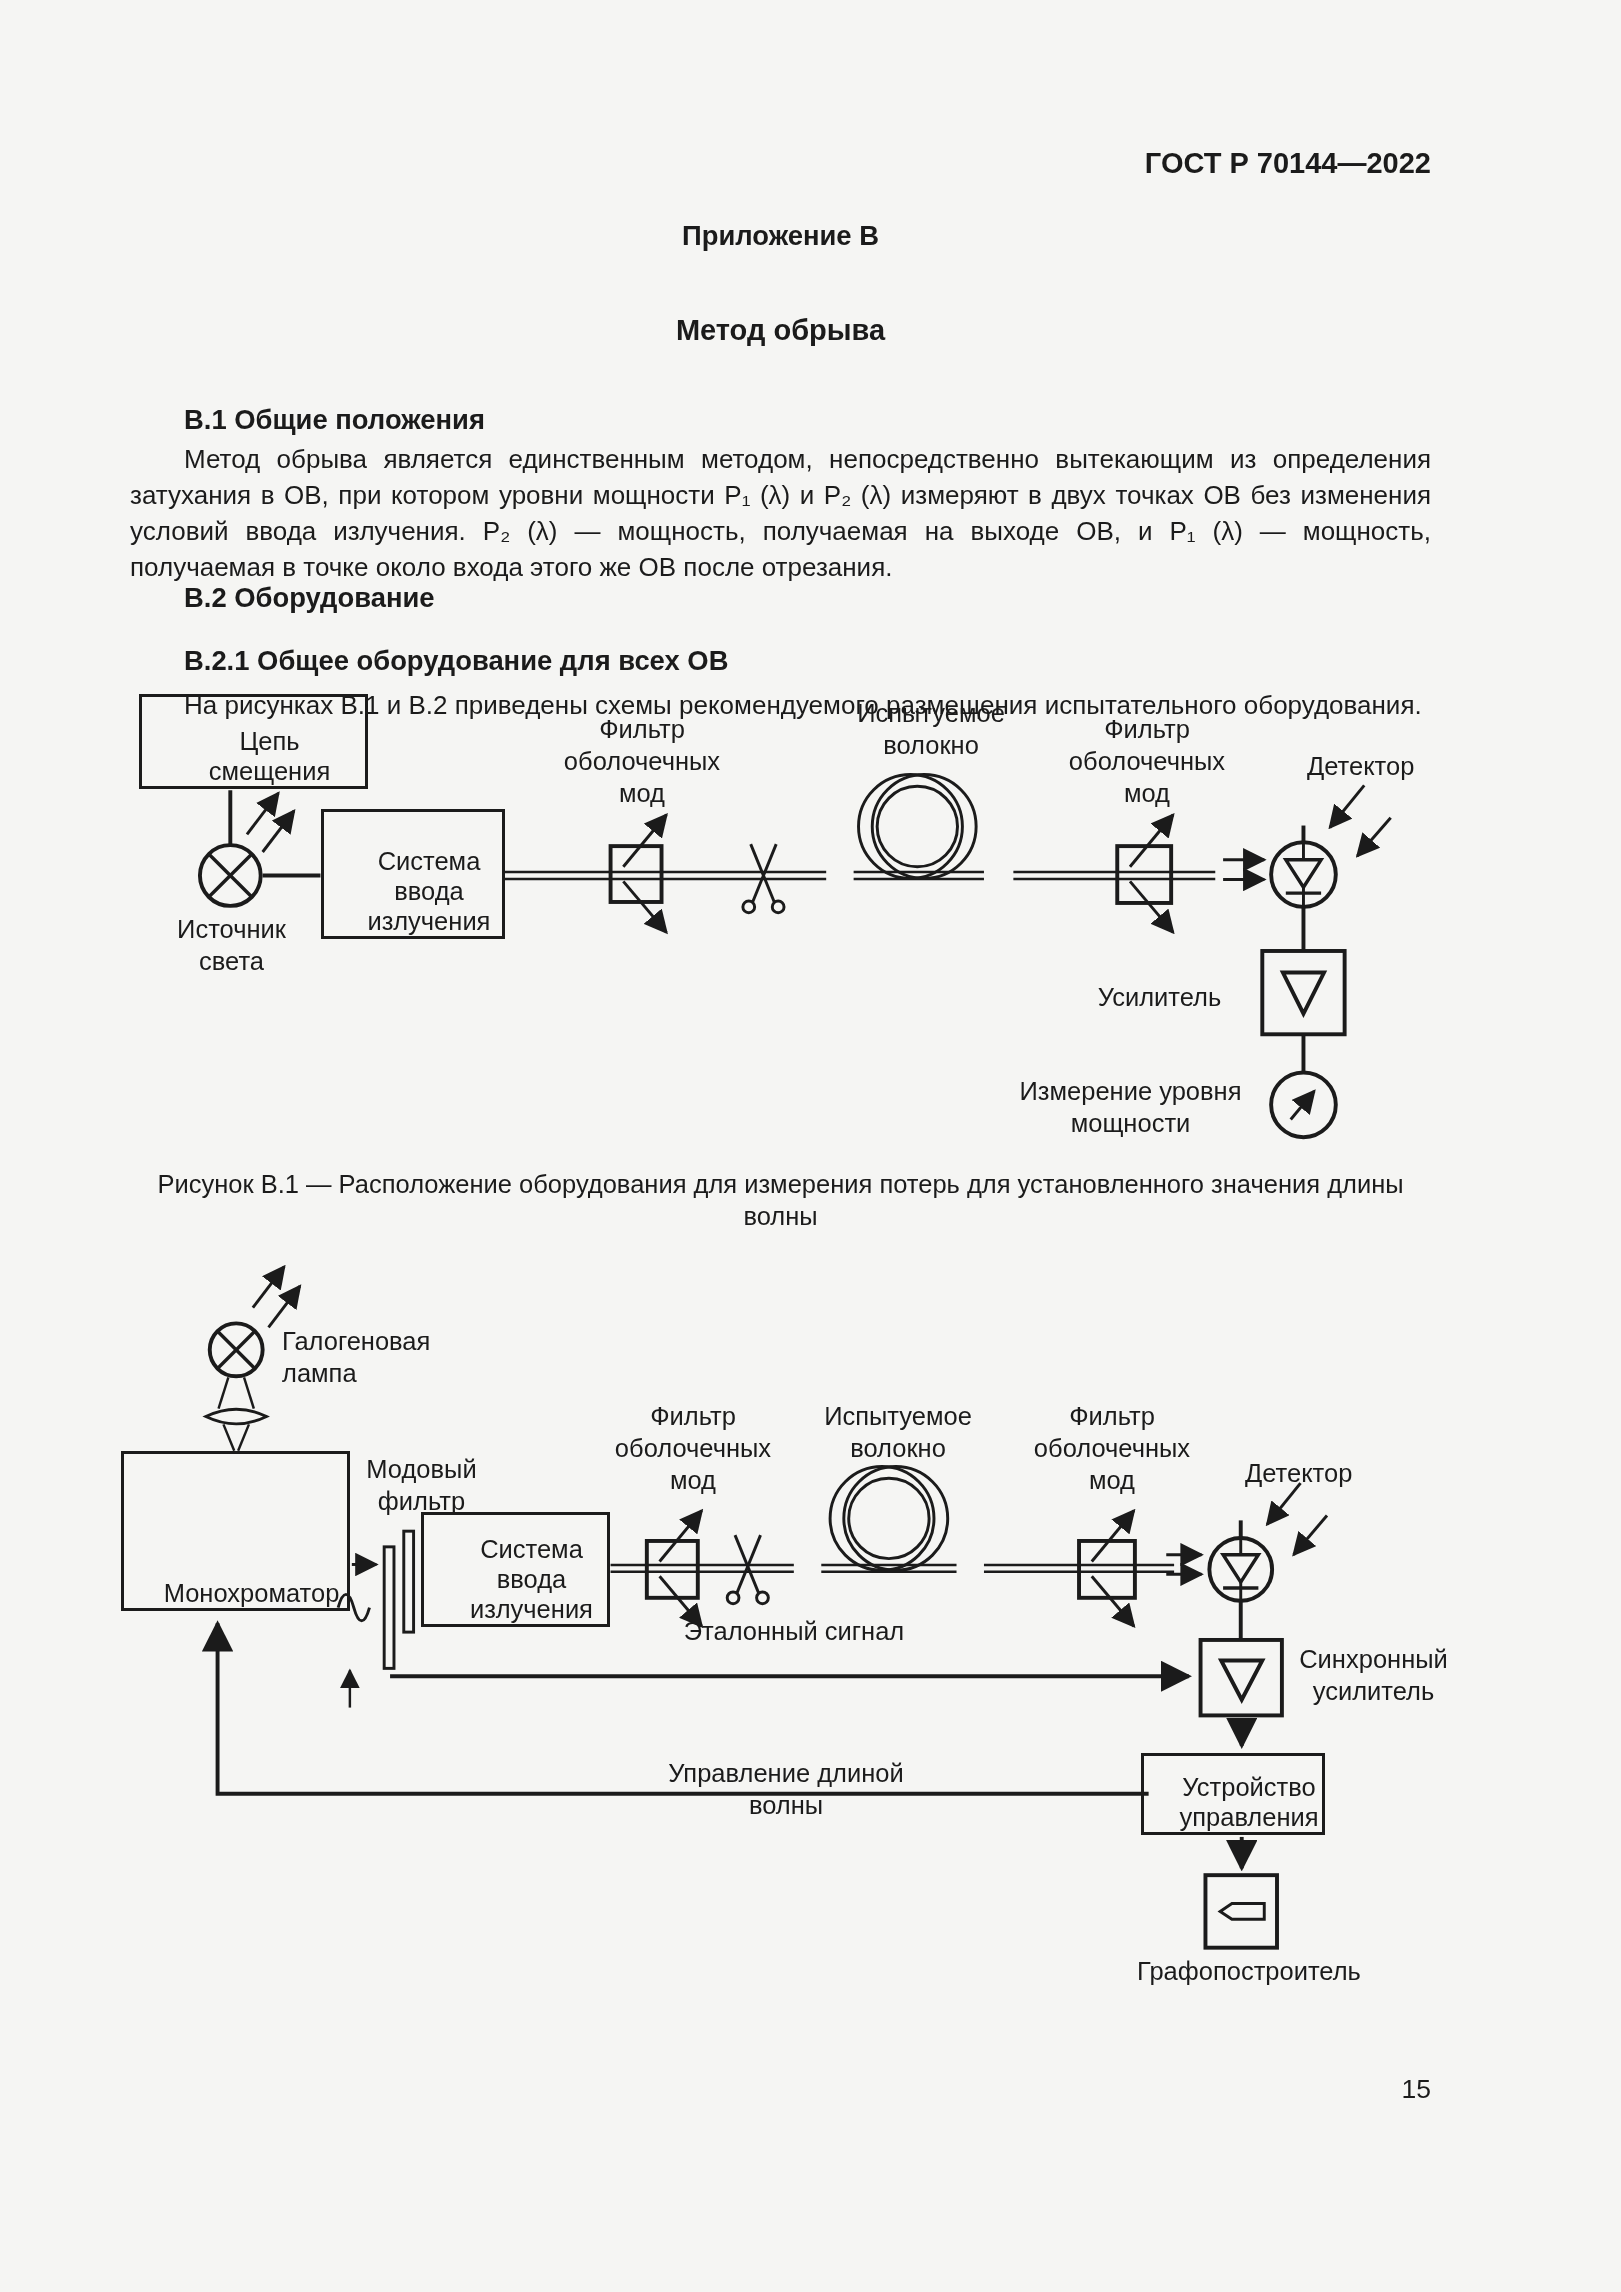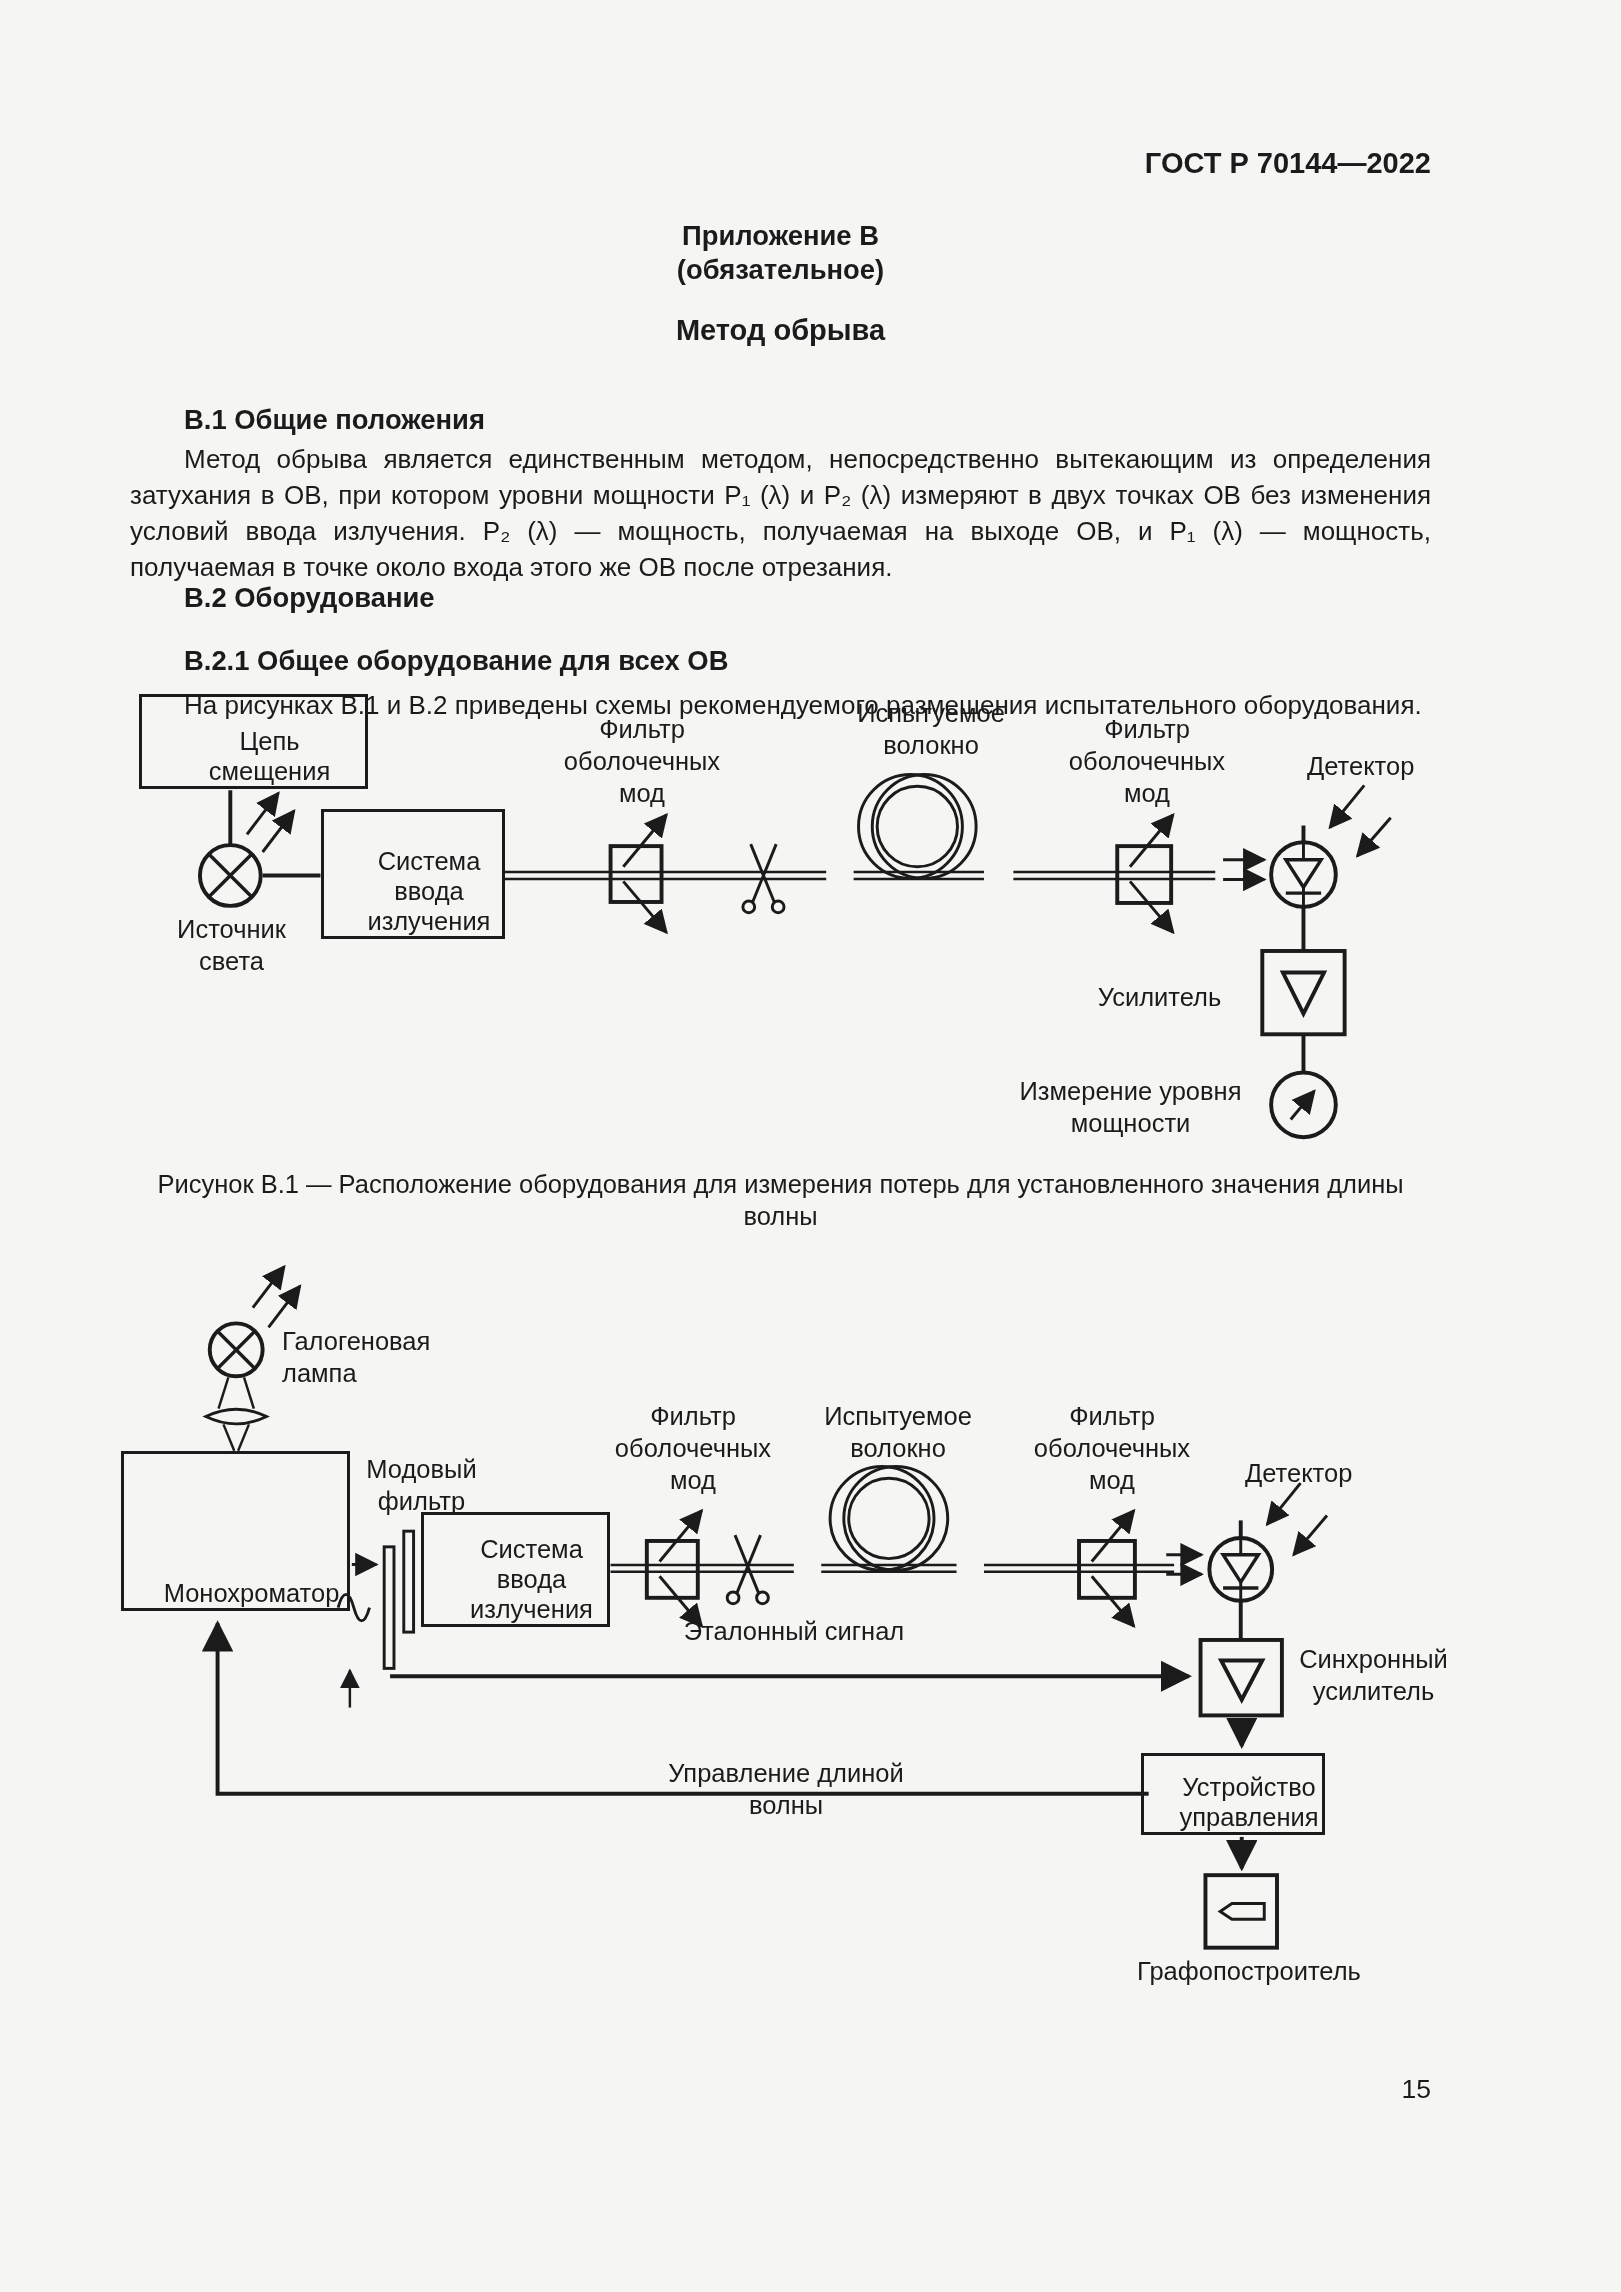--- a/index.html
+++ b/index.html
@@ -190,21 +190,20 @@
       <g>
         <rect x="1230" y="1913" width="73" height="74" stroke-width="4"></rect>
         <path d="M1245,1950 L1257,1942 L1290,1942 L1290,1958 L1257,1958 Z" stroke-width="3"></path>
       </g>
     </g>
   </svg>
 
   <div class="abs b h30" style="top:147px;right:190px;">ГОСТ Р 70144—2022</div>
 
   <div class="abs c b h28" style="left:130px;top:220px;width:1301px;">Приложение В</div>
-  <div class="abs c b h28" style="left:130px;top:254px;width:1301px;">(обязательное)</div>
   <div class="abs c b h30" style="left:130px;top:314px;width:1301px;">Метод обрыва</div>
 
   <div class="abs b h28" style="left:184px;top:404px;">В.1  Общие положения</div>
   <div class="abs body-text indent" style="left:130px;top:441px;width:1301px;">Метод обрыва является единственным методом, непосредственно вытекающим из определения затухания в ОВ, при котором уровни мощности P₁ (λ) и P₂ (λ) измеряют в двух точках ОВ без изменения условий ввода излучения. P₂ (λ) — мощность, получаемая на выходе ОВ, и P₁ (λ) — мощность, получаемая в точке около входа этого же ОВ после отрезания.</div>
 
   <div class="abs b h28" style="left:184px;top:582px;">В.2  Оборудование</div>
   <div class="abs b h28" style="left:184px;top:645px;">В.2.1  Общее оборудование для всех ОВ</div>
   <div class="abs body-text indent" style="left:130px;top:687px;width:1301px;">На рисунках В.1 и В.2 приведены схемы рекомендуемого размещения испытательного оборудования.</div>
 
   <div class="box" style="left:139px;top:694px;width:229px;height:95px;">

